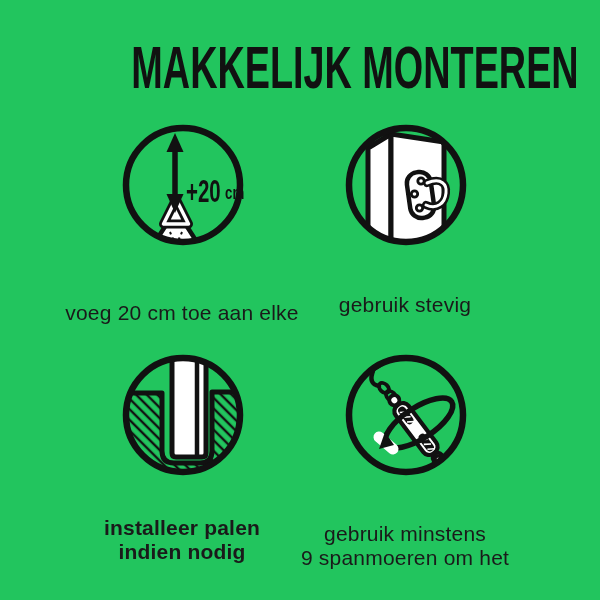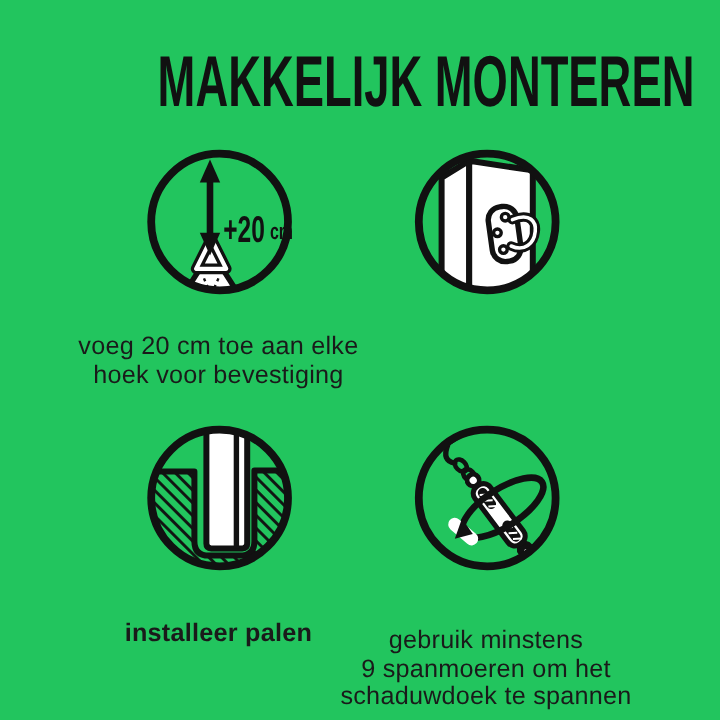--- a/index.html
+++ b/index.html
@@ -16,21 +16,21 @@
   }
   .icon{position:absolute;width:126px;height:126px;}
   .icon-1{left:120px;top:122px;}
   .icon-2{left:343px;top:122px;}
   .icon-3{left:120px;top:352px;}
   .icon-4{left:343px;top:352px;}
   .caption{
     position:absolute;width:320px;text-align:center;font-size:21px;line-height:23.5px;
     letter-spacing:0.2px;color:#1a1a1a;
   }
-  .cap-1{left:22px;top:256px;}
+  .cap-1{left:22px;top:280px;}
   .cap-2{left:245px;top:272px;}
   .cap-3{left:22px;top:495px;font-weight:bold;}
   .cap-4{left:245px;top:501px;}
   .cap-line{display:block;}
   svg{display:block;}
 </style>
 </head>
 <body>
 
 <div class="canvas">
@@ -127,29 +127,29 @@
       <line x1="103" y1="126" x2="127" y2="108" stroke="#111111" stroke-width="5.5" stroke-linecap="round"></line>
       <ellipse cx="76" cy="71" rx="39" ry="15.5" transform="rotate(-33 76 71)" fill="none" stroke="#111111" stroke-width="5.5"></ellipse>
       <line x1="36" y1="85" x2="50" y2="97" stroke="#ffffff" stroke-width="11" stroke-linecap="round"></line>
       <polygon points="36,97 51,93 42,80" fill="#111111"></polygon>
     </g>
     <circle cx="63" cy="63" r="57" fill="none" stroke="#111111" stroke-width="6.5"></circle>
   </svg>
 
   <p class="caption cap-1">
       <span class="cap-line">voeg 20 cm toe aan elke</span>
-      <span class="cap-line">hoek voor bevestiging</span>
     </p>
 
   <p class="caption cap-2">
+      <span class="cap-line">gebruik stevig</span>
     </p>
 
   <p class="caption cap-3">
       <span class="cap-line">installeer palen</span>
+      <span class="cap-line">indien nodig</span>
     </p>
 
   <p class="caption cap-4">
       <span class="cap-line">gebruik minstens</span>
       <span class="cap-line">9 spanmoeren om het</span>
-      <span class="cap-line">schaduwdoek te spannen</span>
     </p>
 
 </div>
 
 </body></html>

